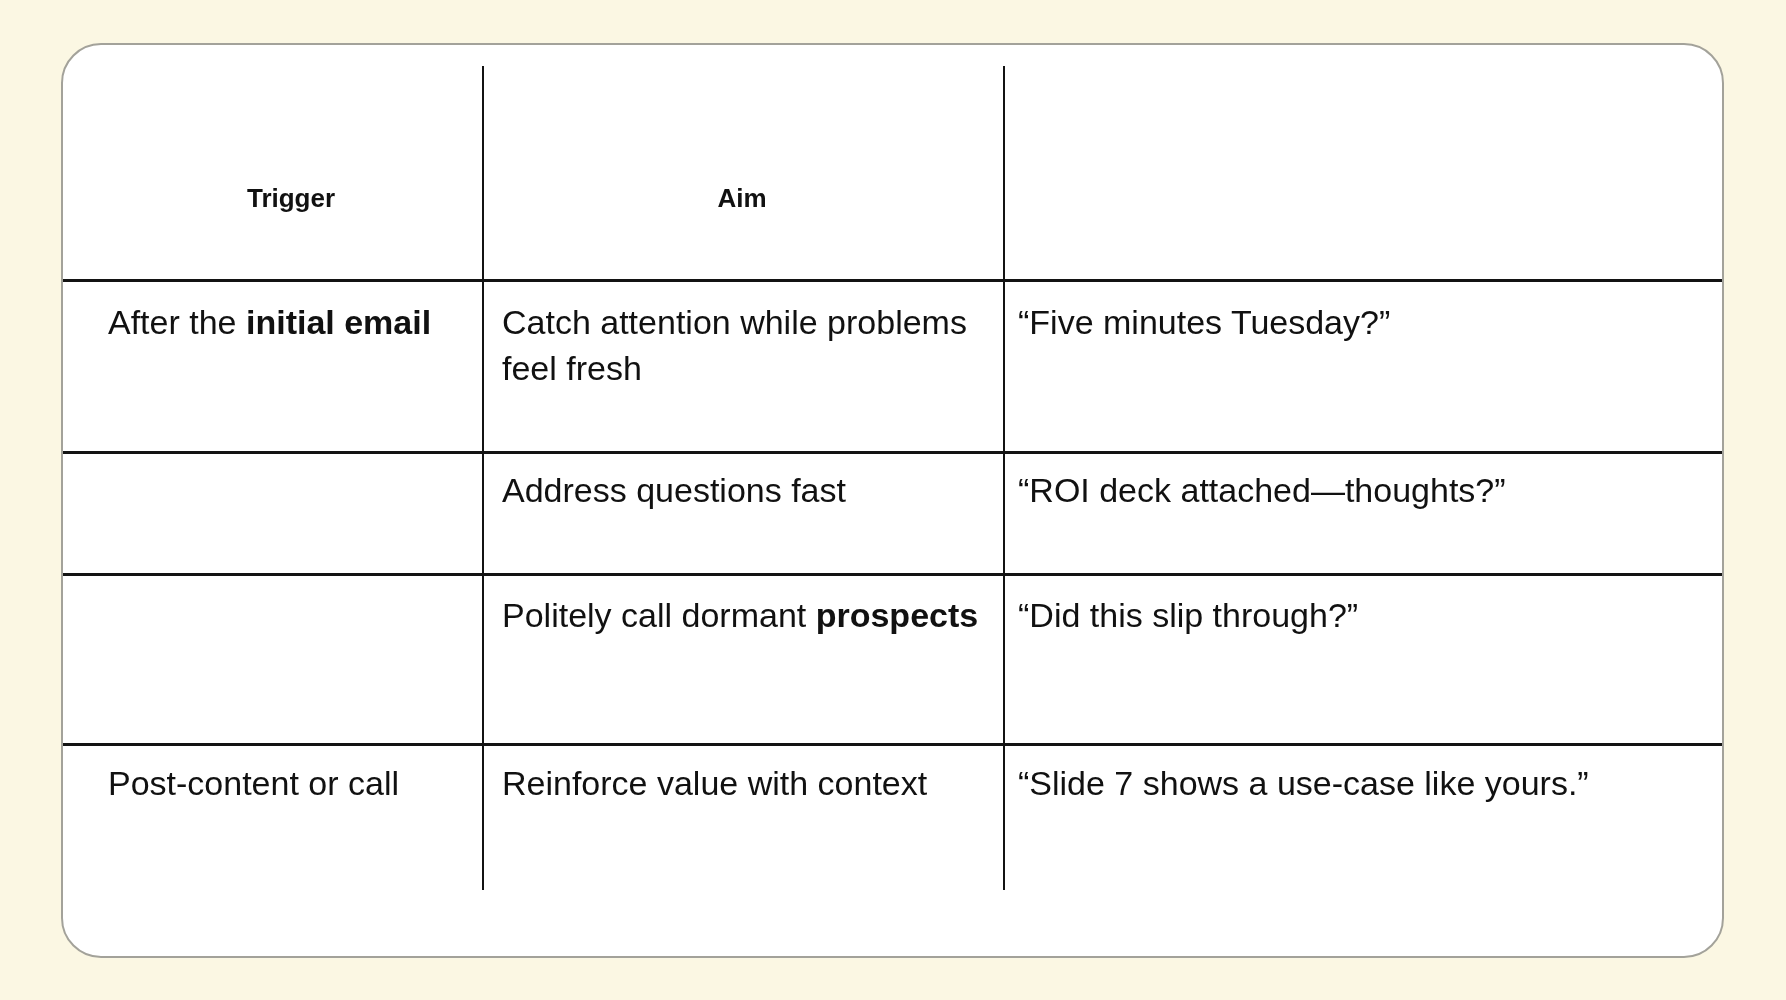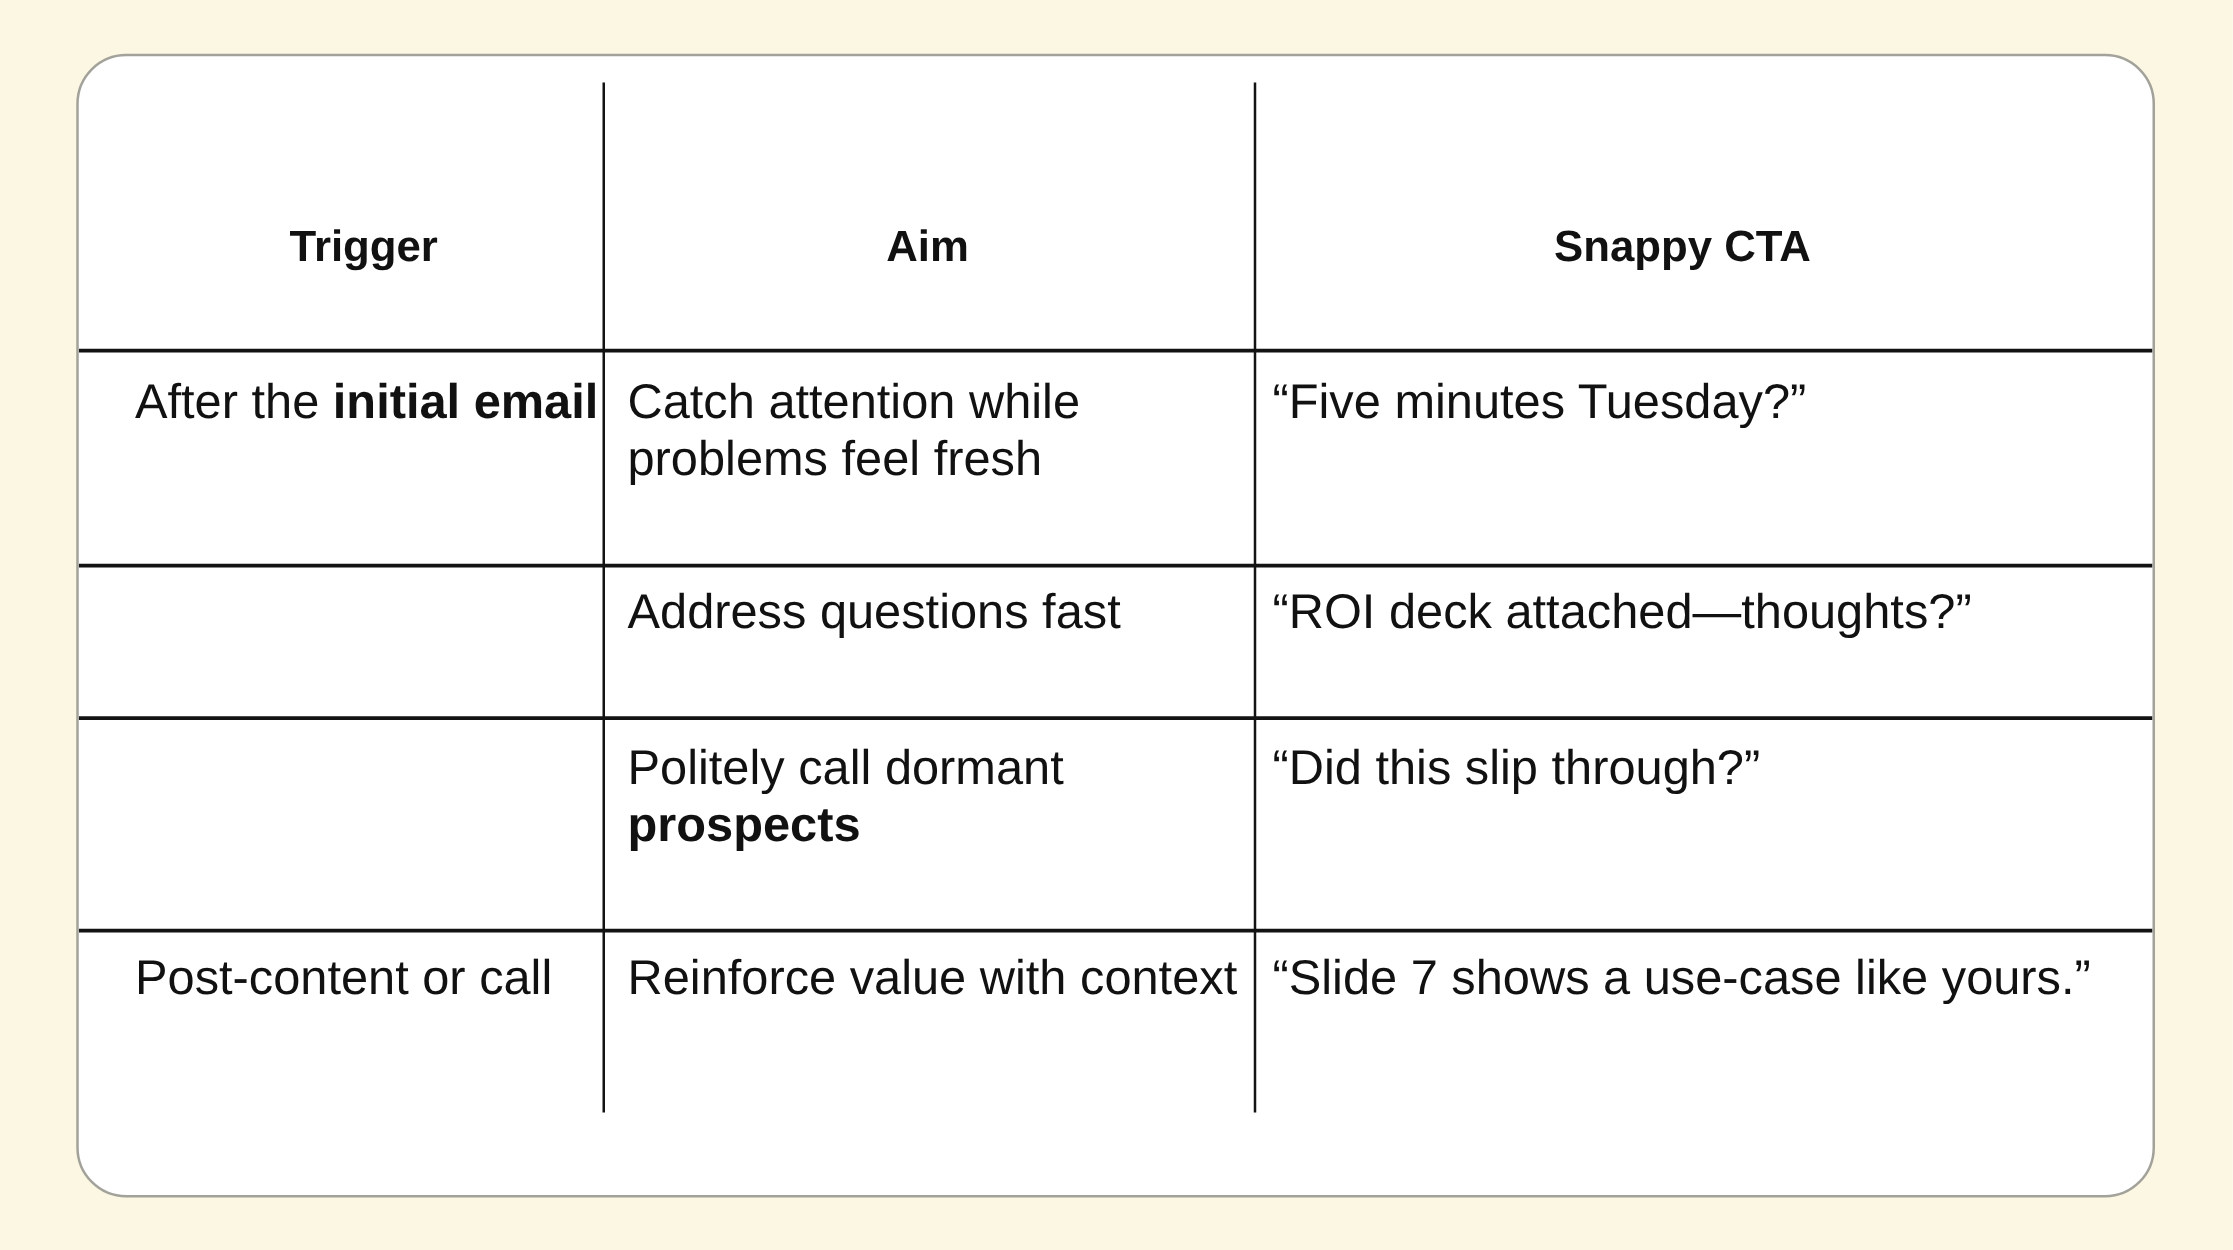--- a/index.html
+++ b/index.html
@@ -40,32 +40,32 @@
     background: #131313;
   }
   .h1 { top: 234px; }
   .h2 { top: 406px; }
   .h3 { top: 528px; }
   .h4 { top: 698px; }
   .header {
     position: absolute;
     top: 130px;
     transform: translateX(-50%);
-    font-size: 35px;
+    font-size: 26px;
     line-height: 46px;
     font-weight: bold;
     color: #111111;
     white-space: nowrap;
   }
   .hc1 { left: 228px; }
   .hc2 { left: 679px; }
   .hc3 { left: 1283px; }
   .cell {
     position: absolute;
-    font-size: 39px;
+    font-size: 34px;
     line-height: 46px;
     color: #111111;
   }
   .col-t { left: 45px;  width: 360px; white-space: nowrap; }
   .col-a { left: 439px; width: 493px; }
   .col-c { left: 955px; width: 684px; white-space: nowrap; }
   .r1 { top: 254px; }
   .r2 { top: 422px; }
   .r3 { top: 547px; }
   .r4 { top: 715px; }
@@ -79,21 +79,20 @@
   <div class="vline v1"></div>
   <div class="vline v2"></div>
 
   <div class="hline h1"></div>
   <div class="hline h2"></div>
   <div class="hline h3"></div>
   <div class="hline h4"></div>
 
   <div class="header hc1">Trigger</div>
   <div class="header hc2">Aim</div>
-  <div class="header hc3">Snappy CTA</div>
 
   <div class="cell col-t r1"><span>After the </span><span class="b">initial email</span></div>
   <div class="cell col-a r1"><span>Catch attention while problems feel fresh</span><span class="b"></span></div>
   <div class="cell col-c r1">“Five minutes Tuesday?”</div>
 
   <div class="cell col-a r2"><span>Address questions fast</span><span class="b"></span></div>
   <div class="cell col-c r2">“ROI deck attached—thoughts?”</div>
 
   <div class="cell col-a r3"><span>Politely call dormant </span><span class="b">prospects</span></div>
   <div class="cell col-c r3">“Did this slip through?”</div>

